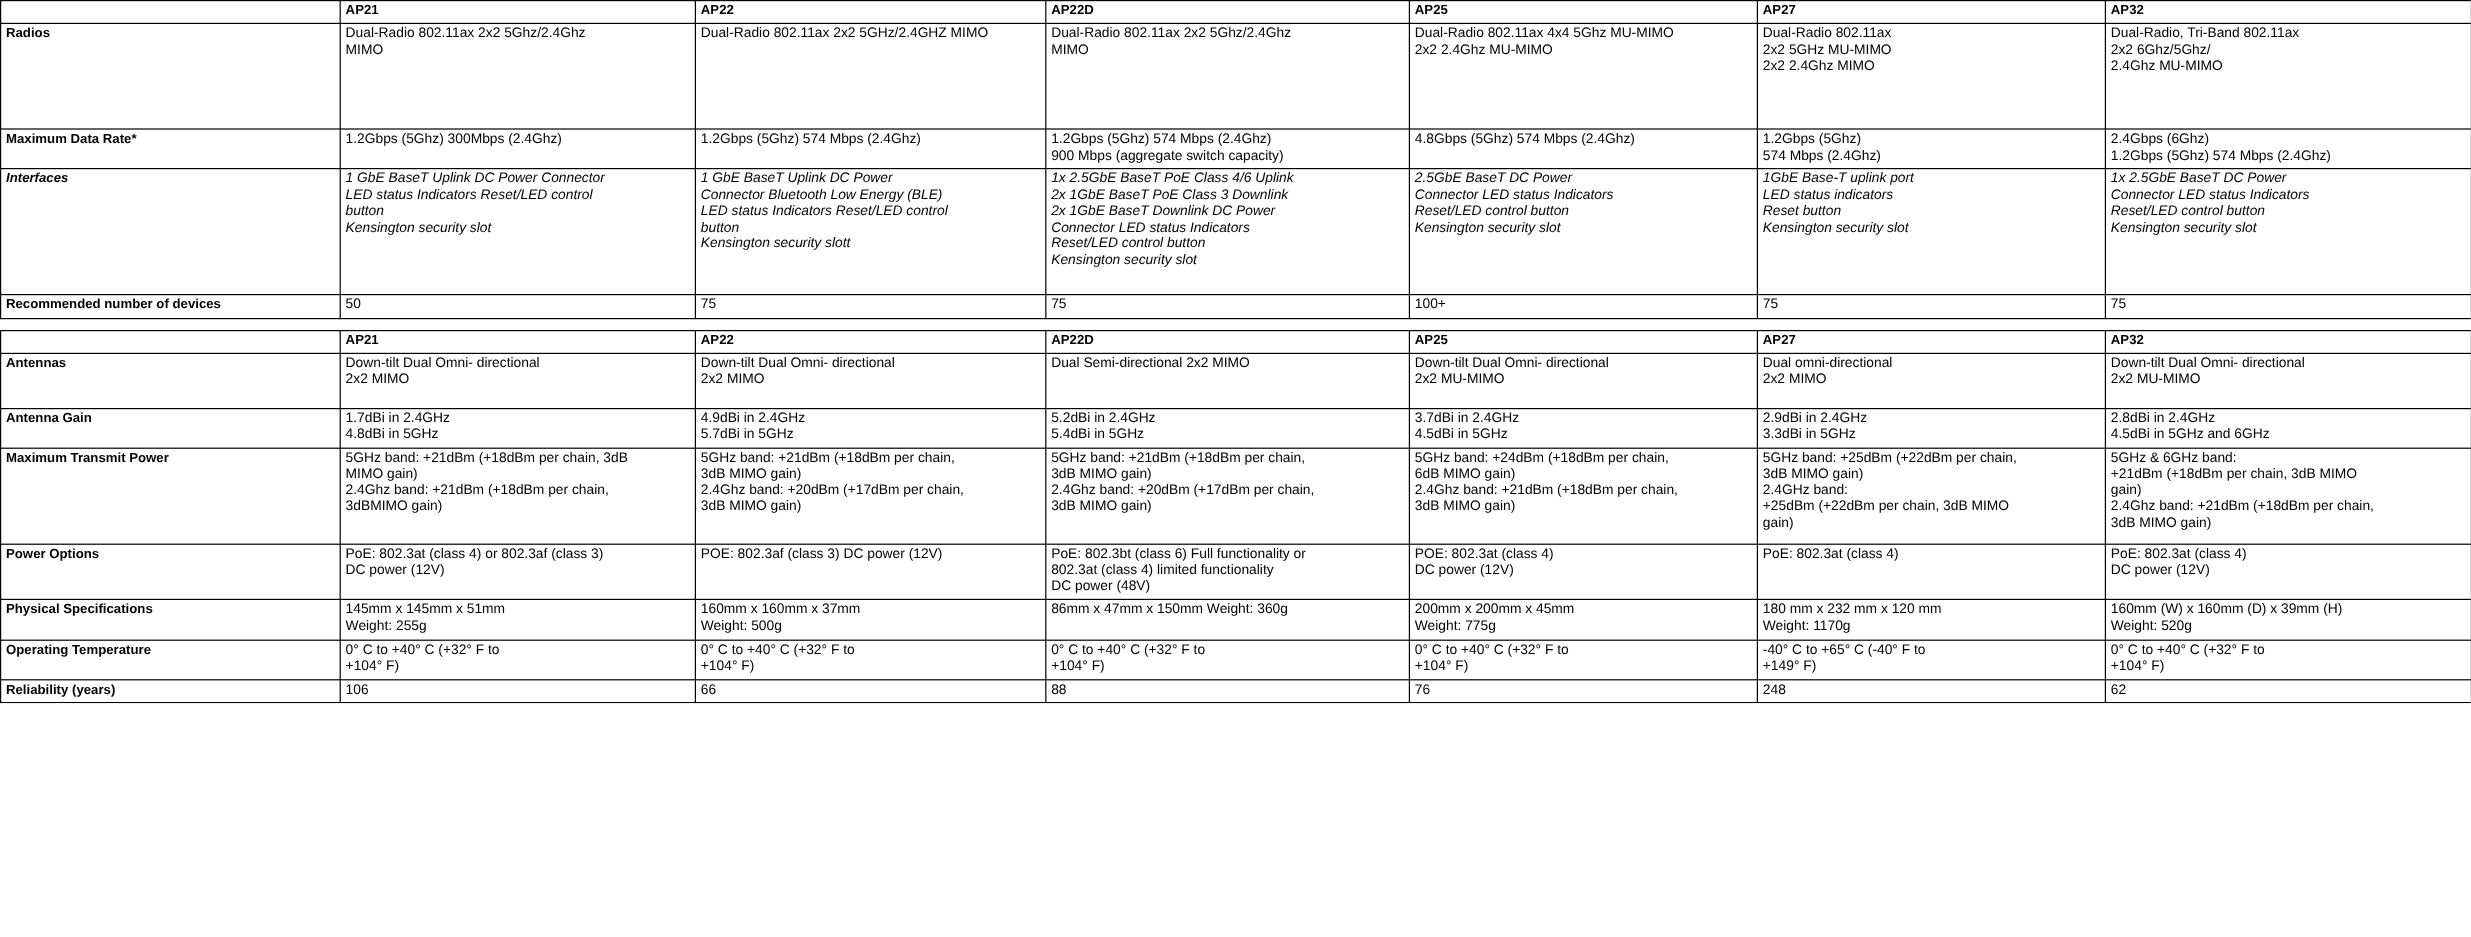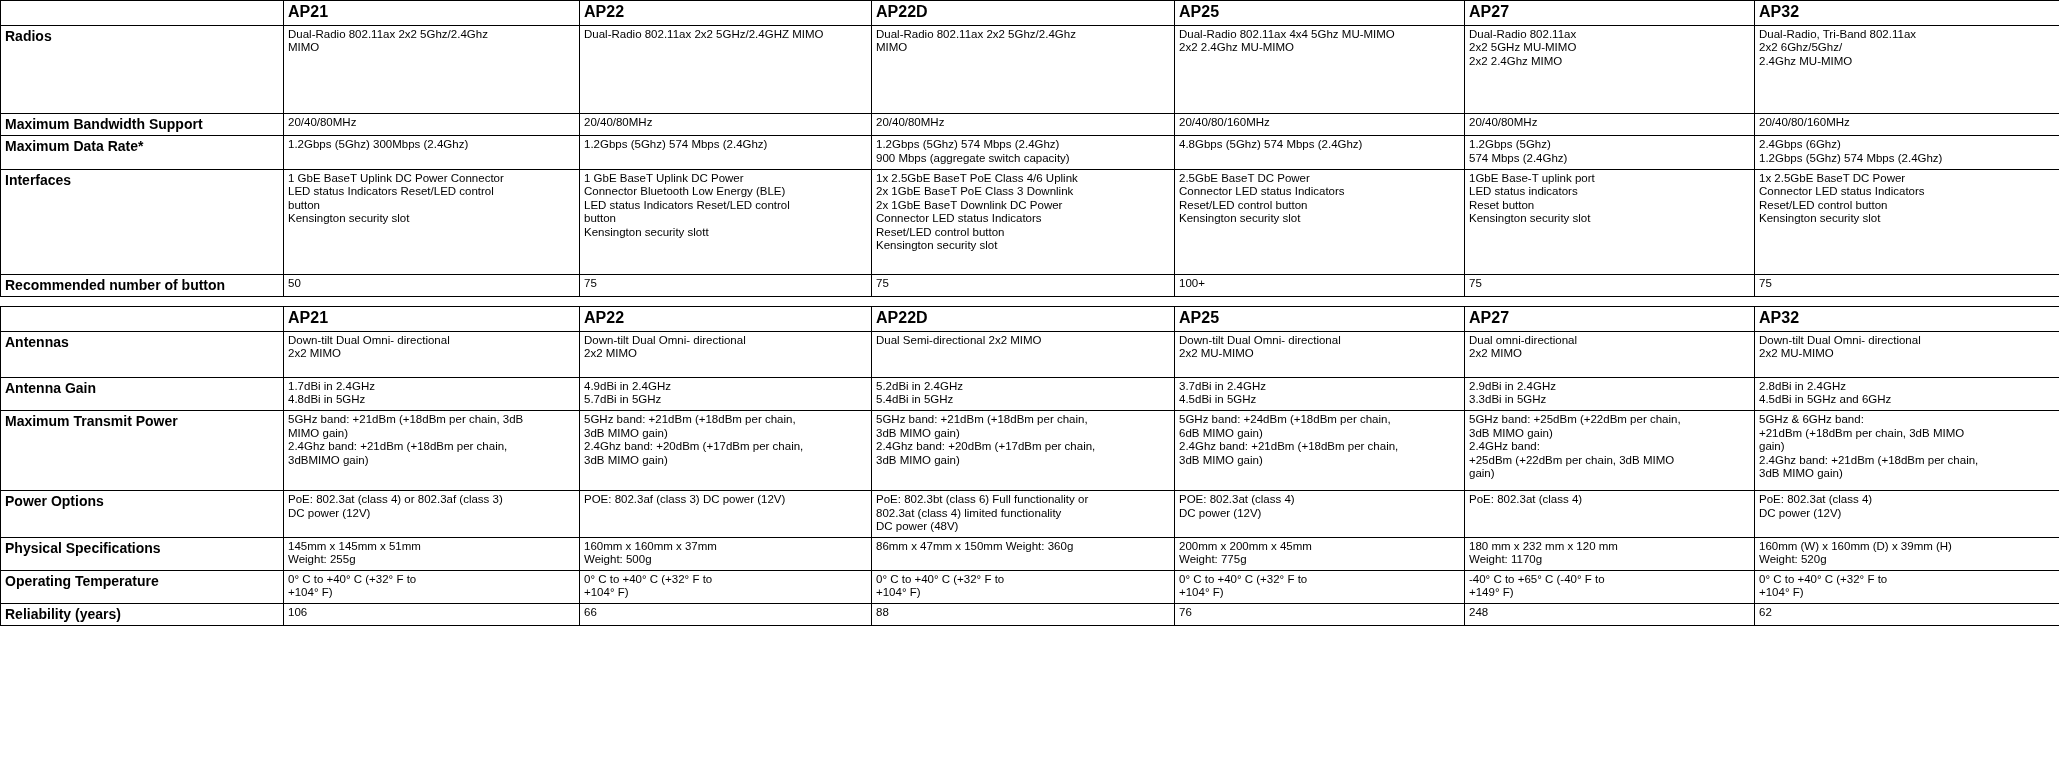--- a/index.html
+++ b/index.html
@@ -37,25 +37,25 @@
   col.c0 { width: 283px; }
   col.c1 { width: 296px; }
   col.c2 { width: 292px; }
   col.c3 { width: 303px; }
   col.c4 { width: 290px; }
   col.c5 { width: 290px; }
   col.c6 { width: 305px; }
 
   .rowlabel {
     font-weight: bold;
-    font-size: 14px;
+    font-size: 11px;
   }
   .hdr {
     font-weight: bold;
-    font-size: 16px;
+    font-size: 11px;
     margin-top: 24px;
   }
   .spacer {
     height: 9px;
   }
 </style>
 </head>
 <body>
 
 <div class="sheet">
@@ -91,44 +91,35 @@
         <td>Dual-Radio 802.11ax 4x4 5Ghz MU-MIMO
 2x2 2.4Ghz MU-MIMO</td>
         <td>Dual-Radio 802.11ax
 2x2 5GHz MU-MIMO
 2x2 2.4Ghz MIMO</td>
         <td>Dual-Radio, Tri-Band 802.11ax
 2x2 6Ghz/5Ghz/
 2.4Ghz MU-MIMO</td>
       </tr>
 
-      <tr>
-        <td class="rowlabel">Maximum Bandwidth Support</td>
-        <td>20/40/80MHz</td>
-        <td>20/40/80MHz</td>
-        <td>20/40/80MHz</td>
-        <td>20/40/80/160MHz</td>
-        <td>20/40/80MHz</td>
-        <td>20/40/80/160MHz</td>
-      </tr>
 
       <tr>
         <td class="rowlabel">Maximum Data Rate*</td>
         <td>1.2Gbps (5Ghz) 300Mbps (2.4Ghz)</td>
         <td>1.2Gbps (5Ghz) 574 Mbps (2.4Ghz)</td>
         <td>1.2Gbps (5Ghz) 574 Mbps (2.4Ghz)
 900 Mbps (aggregate switch capacity)</td>
         <td>4.8Gbps (5Ghz) 574 Mbps (2.4Ghz)</td>
         <td>1.2Gbps (5Ghz)
 574 Mbps (2.4Ghz)</td>
         <td>2.4Gbps (6Ghz)
 1.2Gbps (5Ghz) 574 Mbps (2.4Ghz)</td>
       </tr>
 
-      <tr style="height:105px;">
+      <tr style="height:105px;font-style:italic;">
         <td class="rowlabel">Interfaces</td>
         <td>1 GbE BaseT Uplink DC Power Connector
 LED status Indicators Reset/LED control
 button
 Kensington security slot</td>
         <td>1 GbE BaseT Uplink DC Power
 Connector Bluetooth Low Energy (BLE)
 LED status Indicators Reset/LED control
 button
 Kensington security slott</td>
@@ -146,21 +137,21 @@
 LED status indicators
 Reset button
 Kensington security slot</td>
         <td>1x 2.5GbE BaseT DC Power
 Connector LED status Indicators
 Reset/LED control  button
 Kensington security slot</td>
       </tr>
 
       <tr>
-        <td class="rowlabel">Recommended number of button</td>
+        <td class="rowlabel">Recommended number of devices</td>
         <td>50</td>
         <td>75</td>
         <td>75</td>
         <td>100+</td>
         <td>75</td>
         <td>75</td>
       </tr>
     </tbody>
   </table>
 

